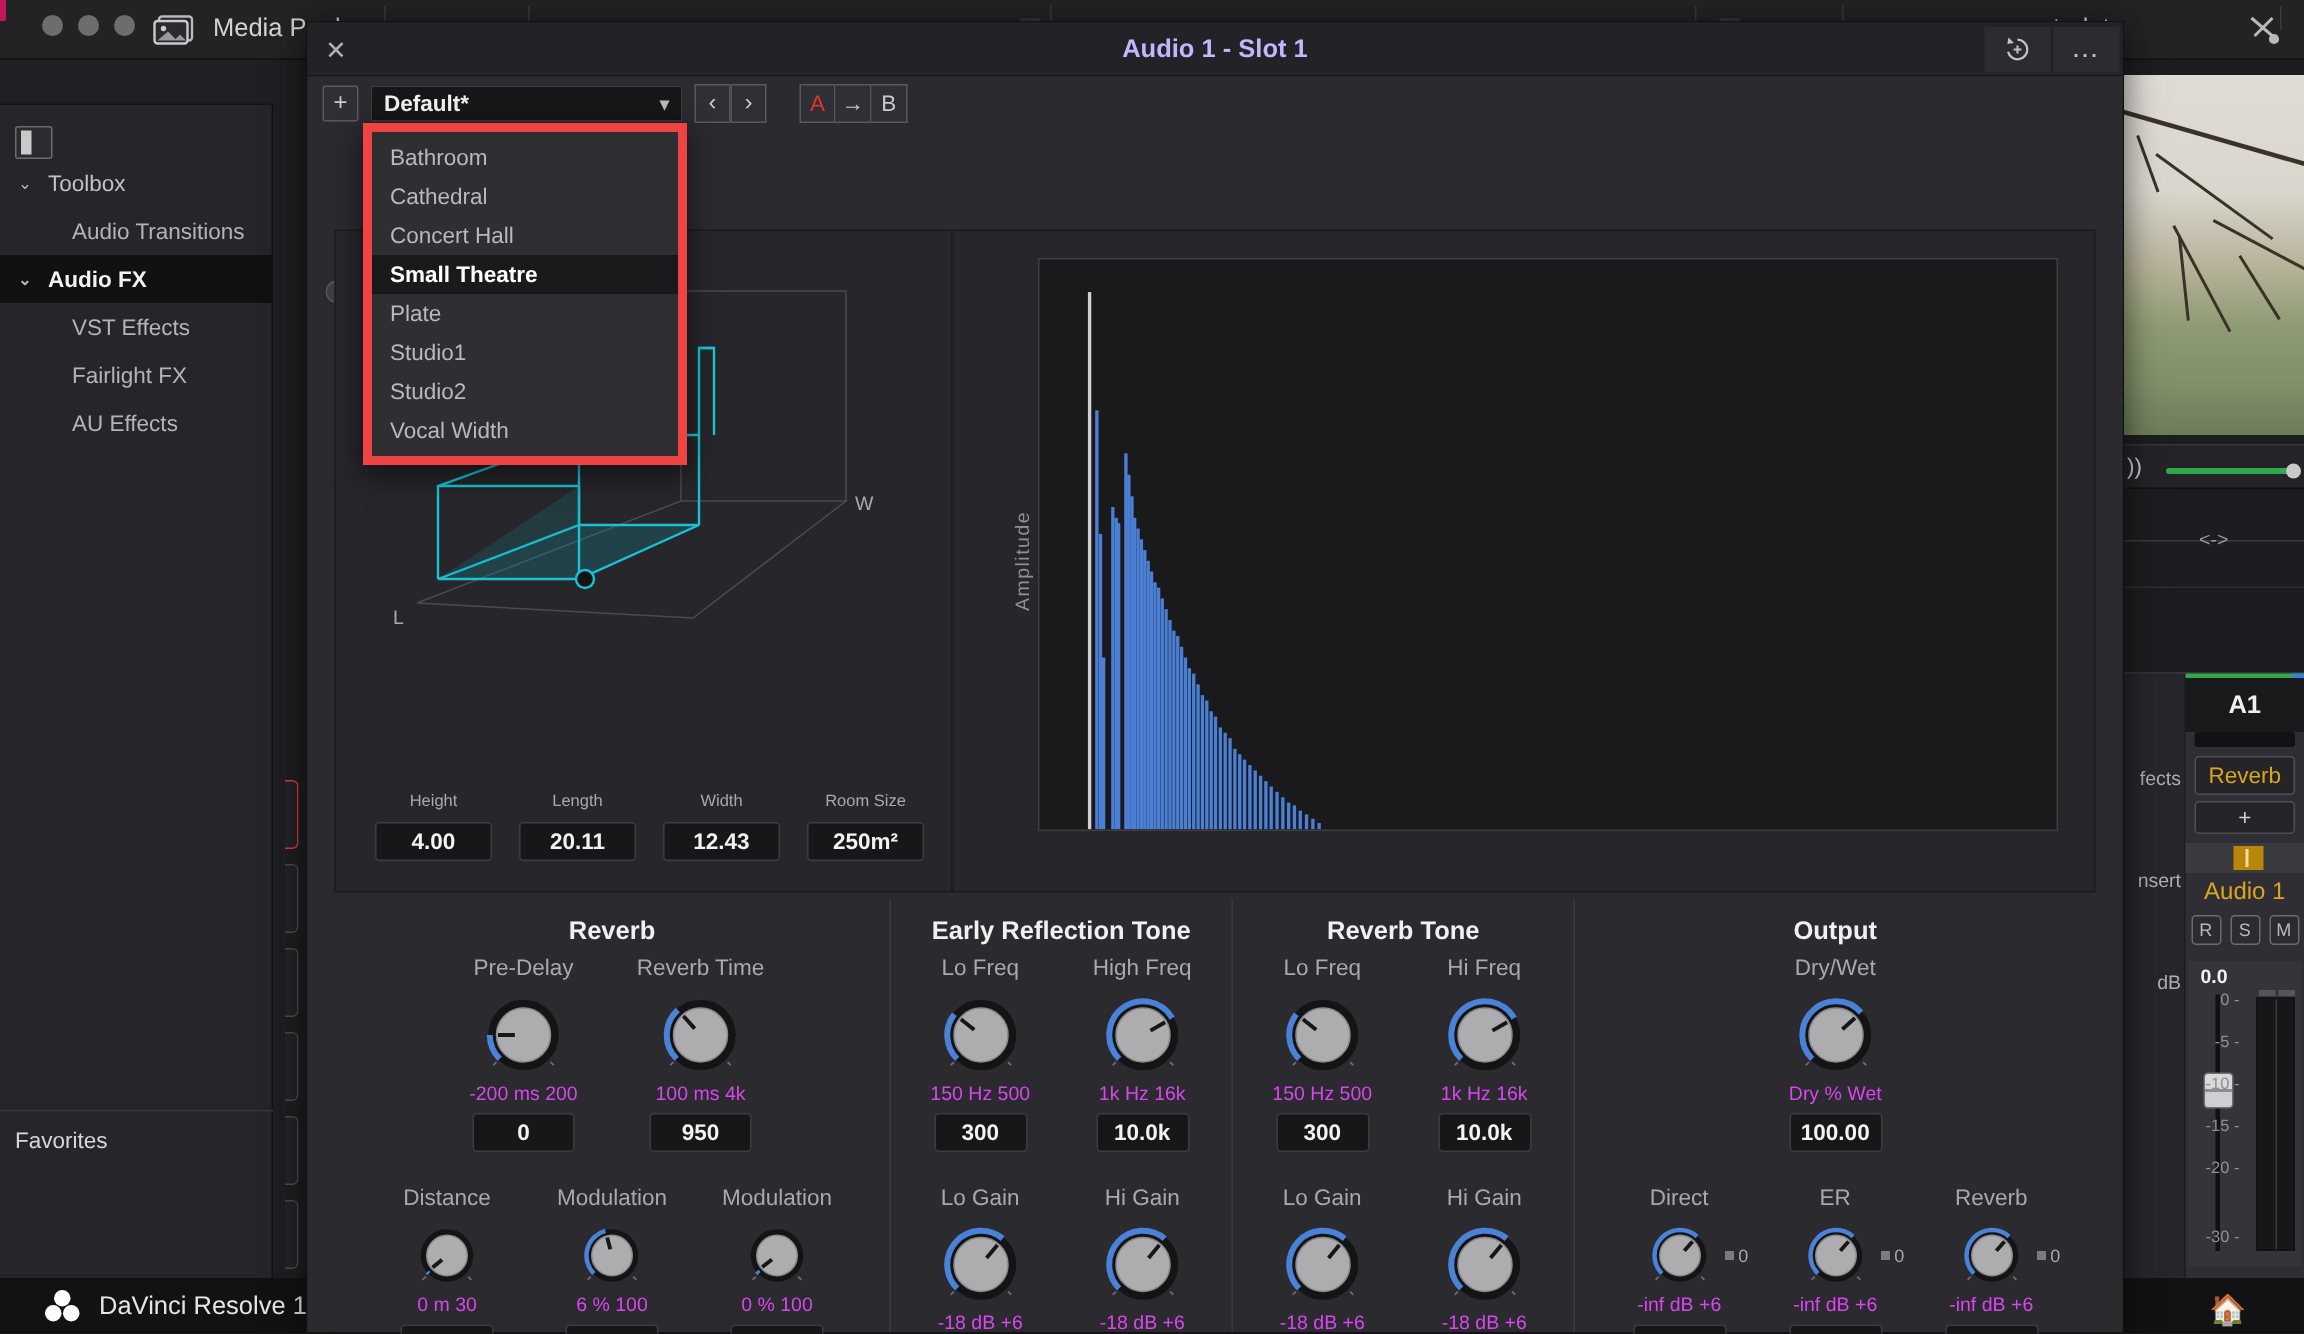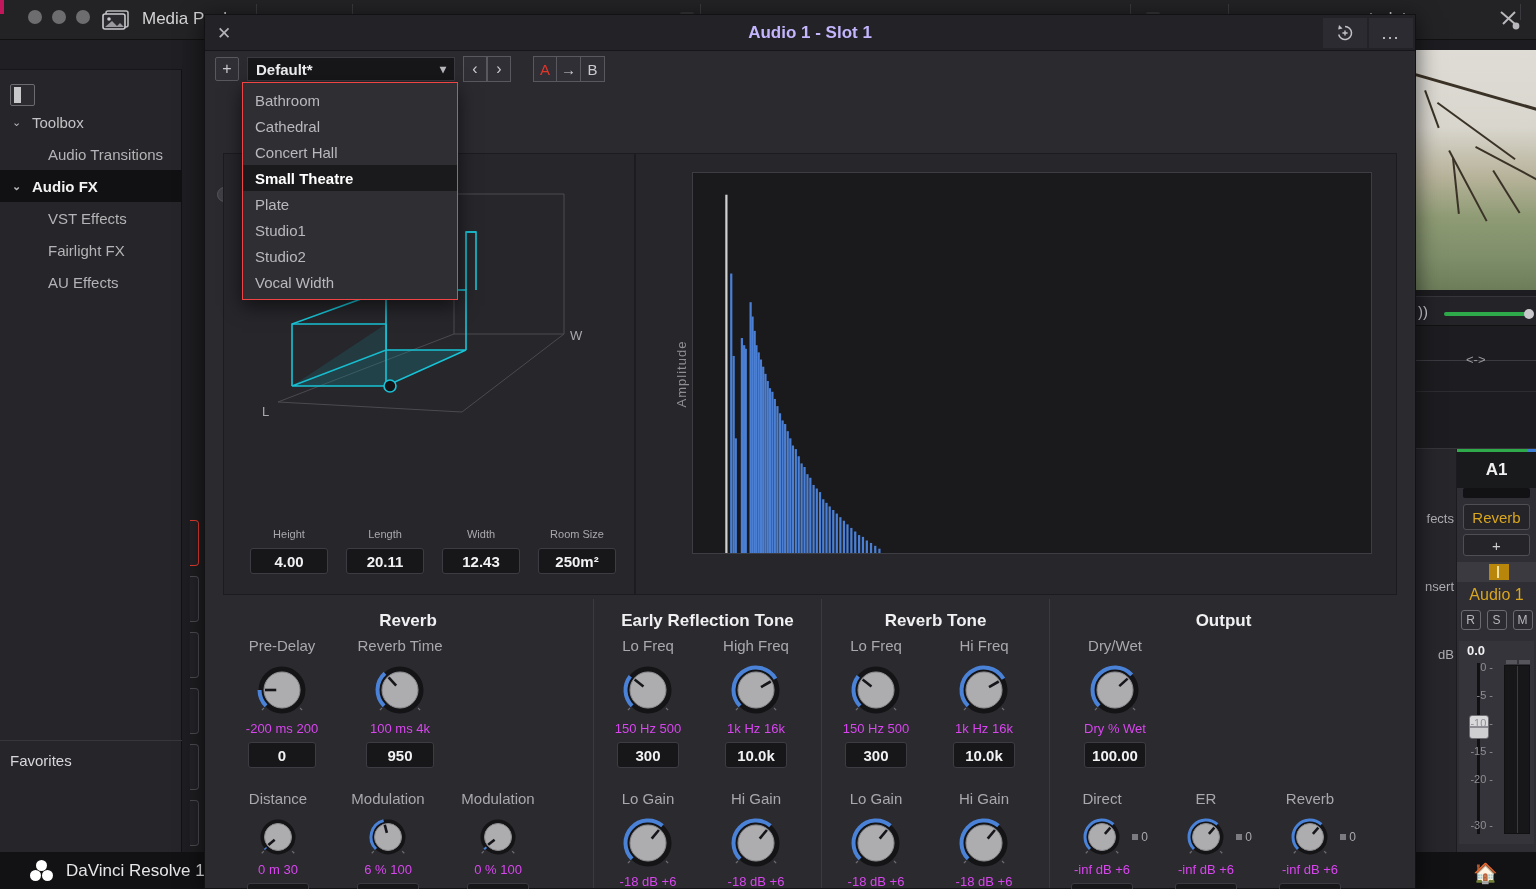--- a/index.html
+++ b/index.html
@@ -185,37 +185,37 @@
                background:#1a1a1d;overflow:hidden;}
   .ylabel{position:absolute;left:12px;top:50%;transform:translateY(-50%) rotate(-90deg);
           font-size:13px;color:#8e8e94;letter-spacing:1px;}
   .xticks{position:absolute;left:56px;right:24px;bottom:18px;height:16px;font-size:13px;color:#9a9a9e;}
   .xticks span{position:absolute;}
 
   .bottom-panels{position:absolute;left:18px;right:18px;top:512px;bottom:0;display:flex;}
   .sec{position:relative;padding-top:12px;}
   .sec + .sec{border-left:1px solid #3a3a40;}
   .sec-title{text-align:center;font-size:17px;font-weight:700;color:#f0f0f2;margin-bottom:6px;}
-  .knobrow{display:flex;justify-content:flex-start;}
+  .knobrow{display:flex;justify-content:center;}
   .kcell{width:auto;text-align:center;}
   .kname{font-size:15px;color:#a9a9ad;height:22px;}
   .knob{position:relative;margin:4px auto 0 auto;}
   .knob svg{display:block;}
   .kticks{font-size:13px;color:#d946ef;margin-top:2px;white-space:nowrap;}
   .kticks b{font-weight:400;}
   .kval{height:26px;background:#17171a;border:1px solid #3c3c42;border-radius:3px;
         display:flex;align-items:center;justify-content:center;color:#f2f2f4;
         font-size:15px;font-weight:700;margin:6px auto 0 auto;}
   .small-badge{position:absolute;right:-22px;top:14px;font-size:12px;color:#a9a9ad;}
   .small-badge:before{content:"";position:absolute;left:-9px;top:4px;width:6px;height:6px;background:#7b7b81;}
 
   
   #preset-menu{
     position:absolute;left:242px;top:82px;width:216px;background:#2e2e33;
-    border:1px solid #ef4444;box-shadow:0 6px 18px rgba(0,0,0,.55);z-index:60;padding:4px 0;
+    border:6px solid #ef4444;box-shadow:0 6px 18px rgba(0,0,0,.55);z-index:60;padding:4px 0;
   }
   .pm-item{height:26px;display:flex;align-items:center;padding-left:12px;font-size:15px;color:#b9b9bd;}
   .pm-item.hl{background:#1a1a1d;color:#ffffff;font-weight:600;}
 </style>
 </head>
 <body>
 
 <div id="app-root">
 
   <div class="mac-titlebar">

